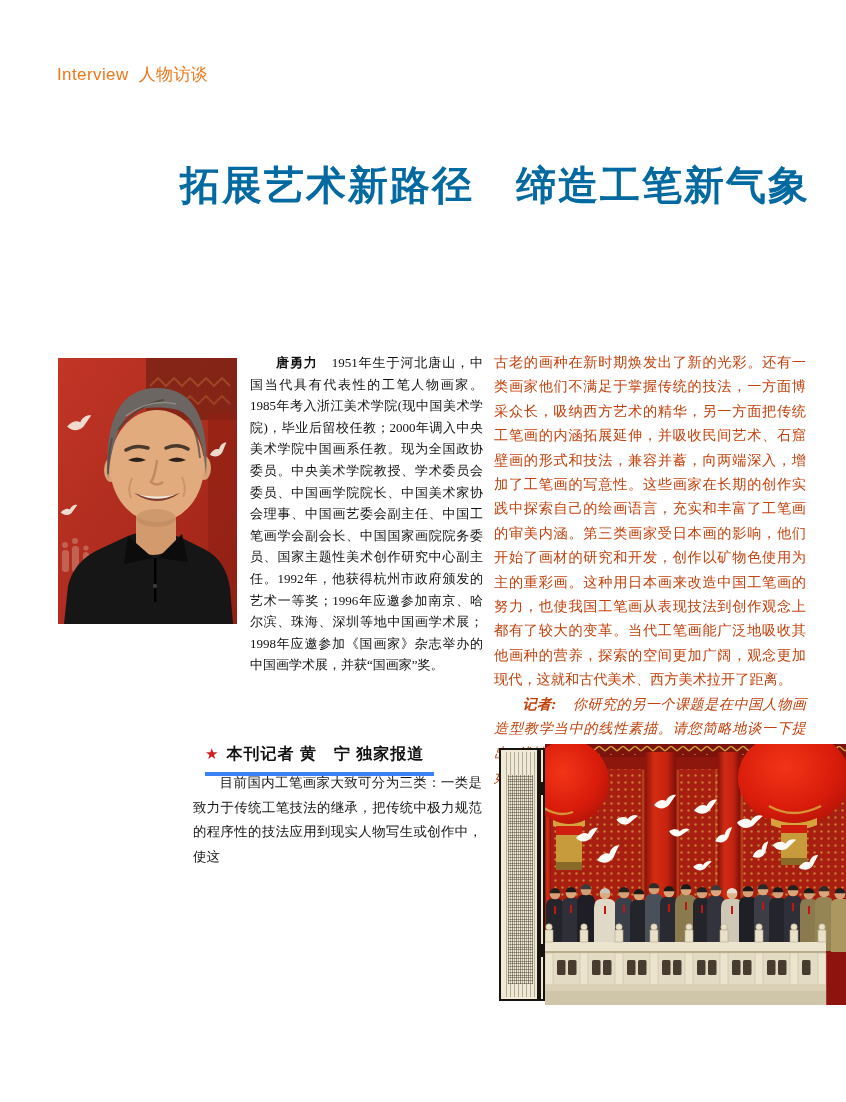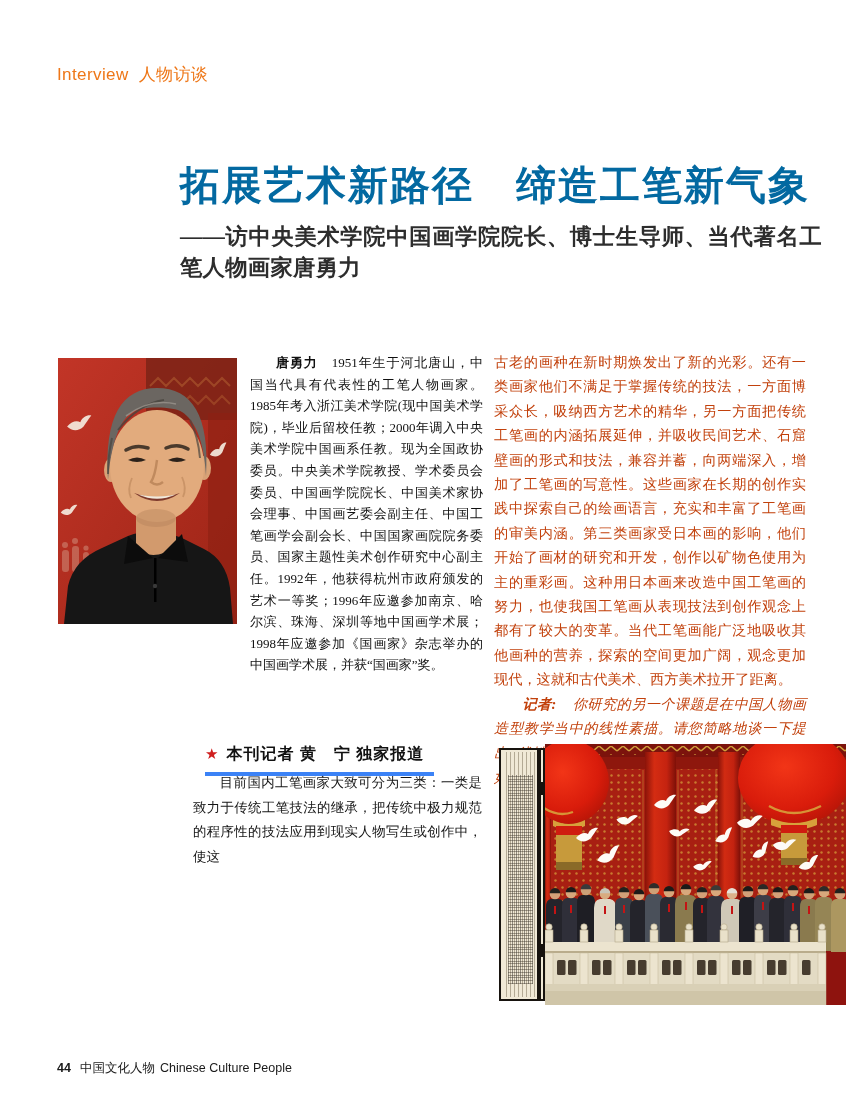--- a/index.html
+++ b/index.html
@@ -88,21 +88,20 @@
 </head>
 <body>
 
 <div class="page">
 
   <div class="kicker">
     <span class="en">Interview</span><span>人物访谈</span>
   </div>
 
   <h1 class="title">拓展艺术新路径　缔造工笔新气象</h1>
-  <div class="subtitle">——访中央美术学院中国画学院院长、博士生导师、当代著名工笔人物画家唐勇力</div>
 
   <div class="photo">
     <svg viewBox="0 0 179 266">
       <defs>
         <linearGradient id="pbg" x1="0" y1="0" x2="1" y2="1">
           <stop offset="0" stop-color="#c23527"></stop>
             <stop offset="1" stop-color="#9c2416"></stop>
         </linearGradient>
         <path id="dv2" d="M1,6 C5,1 10,0 13,2 C15,-3 20,-5 23,-4 C20,0 18,3 16,6 C11,11 5,10 1,6 Z"></path>
       </defs>
@@ -409,17 +408,14 @@
           <rect x="210" y="209" width="8" height="52"></rect>
             <rect x="245" y="209" width="8" height="52"></rect>
           <rect x="273" y="209" width="8" height="52"></rect>
         </g>
         <rect x="0" y="240" width="281" height="7" fill="#d9d0b6"></rect>
         <rect x="0" y="247" width="281" height="14" fill="#cfc5a8"></rect>
       </g>
     </svg>
   </div>
 
-  <div class="footer">
-    <span class="num">44</span><span class="mzh">中国文化人物</span><span class="men">Chinese Culture People</span>
-  </div>
 
 </div>
 
 </body></html>

